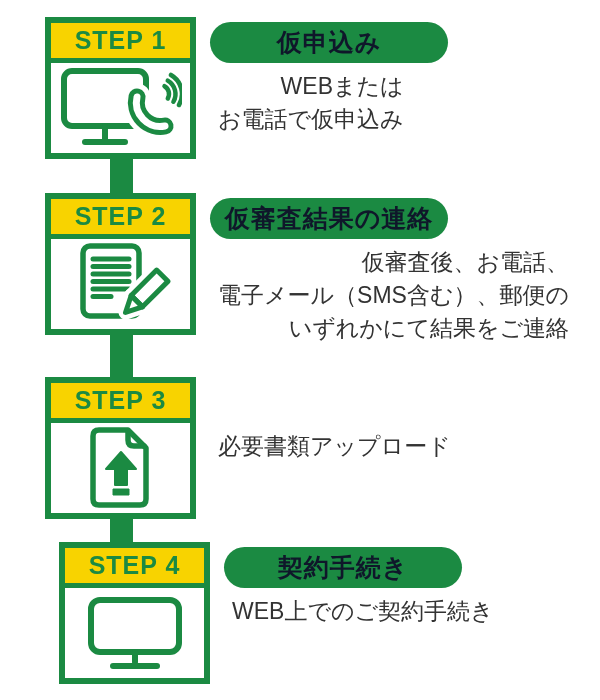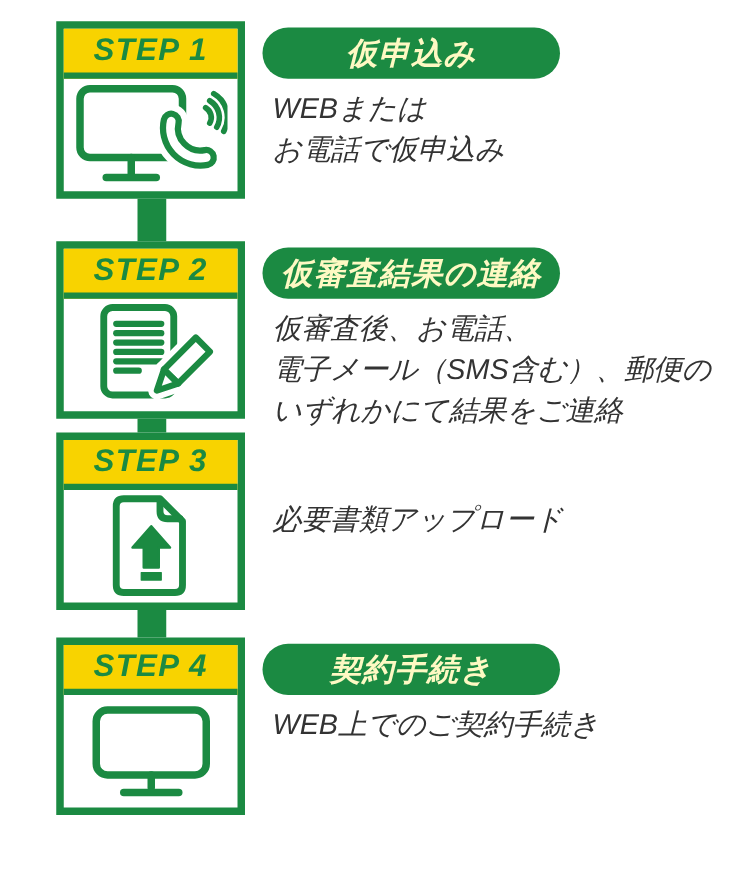--- a/index.html
+++ b/index.html
@@ -19,26 +19,25 @@
     height: 420px;
     background: #1B8A42;
     z-index: 0;
   }
   .step-row {
     position: absolute;
     left: 0;
     width: 586px;
     height: 145px;
     z-index: 1;
-    font-style: italic;
   }
   .row-1 { top: 17px; }
   .row-2 { top: 193px; }
-  .row-3 { top: 346px; }
-  .row-4 { top: 510px; }
+  .row-3 { top: 377px; }
+  .row-4 { top: 542px; margin-left: 14px; }
   .step-box {
     position: absolute;
     left: 45px;
     top: 0;
     width: 151px;
     height: 142px;
     box-sizing: border-box;
     border: 6px solid #1B8A42;
     background: #ffffff;
   }
@@ -61,35 +60,36 @@
     justify-content: center;
   }
   .step-pill {
     position: absolute;
     left: 210px;
     top: 5px;
     width: 238px;
     height: 41px;
     border-radius: 21px;
     background: #1B8A42;
-    color: #fef9c3;
+    color: #0f172a;
     font-size: 25px;
     font-weight: bold;
     display: flex;
     align-items: center;
     justify-content: center;
     letter-spacing: 1px;
   }
   .step-desc {
     position: absolute;
     left: 218px;
     top: 53px;
     font-size: 23px;
     line-height: 33px;
     color: #333333;
+    text-align: right;
   }
   .icon-stroke { fill: none; stroke: #1B8A42; stroke-linecap: round; stroke-linejoin: round; }
   .icon-fill { fill: #1B8A42; stroke: #1B8A42; stroke-linejoin: round; }
   .halo { fill: none; stroke: #ffffff; stroke-linecap: round; stroke-linejoin: round; }
   .halo-fill { fill: #ffffff; stroke: #ffffff; stroke-linejoin: round; }
 </style>
 </head>
 <body>
 
 <div class="page">

